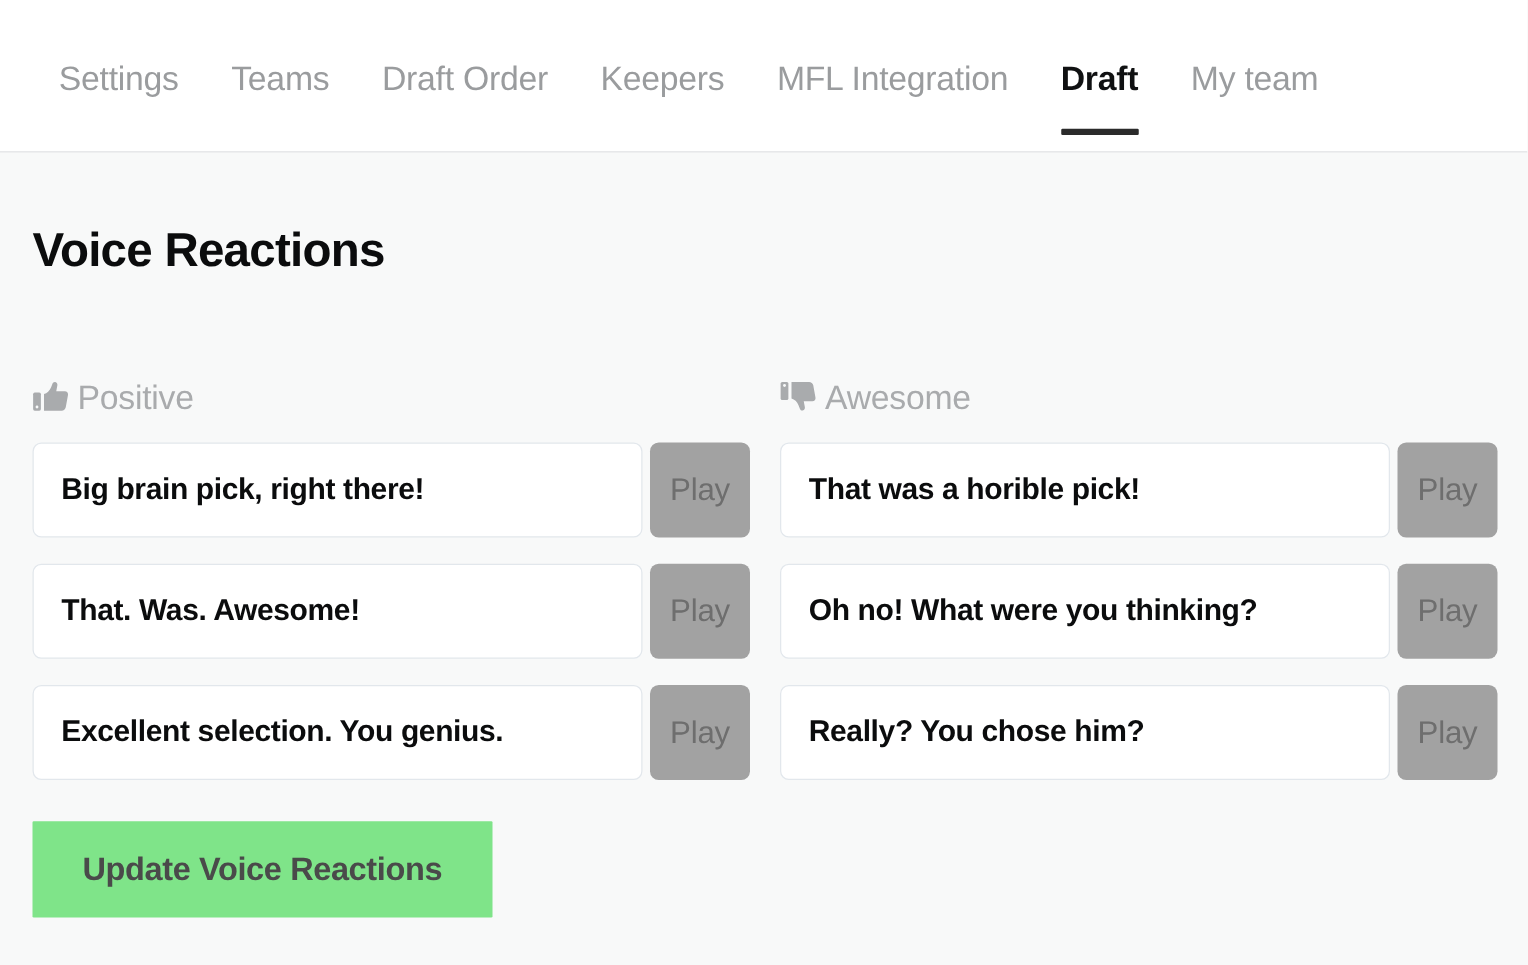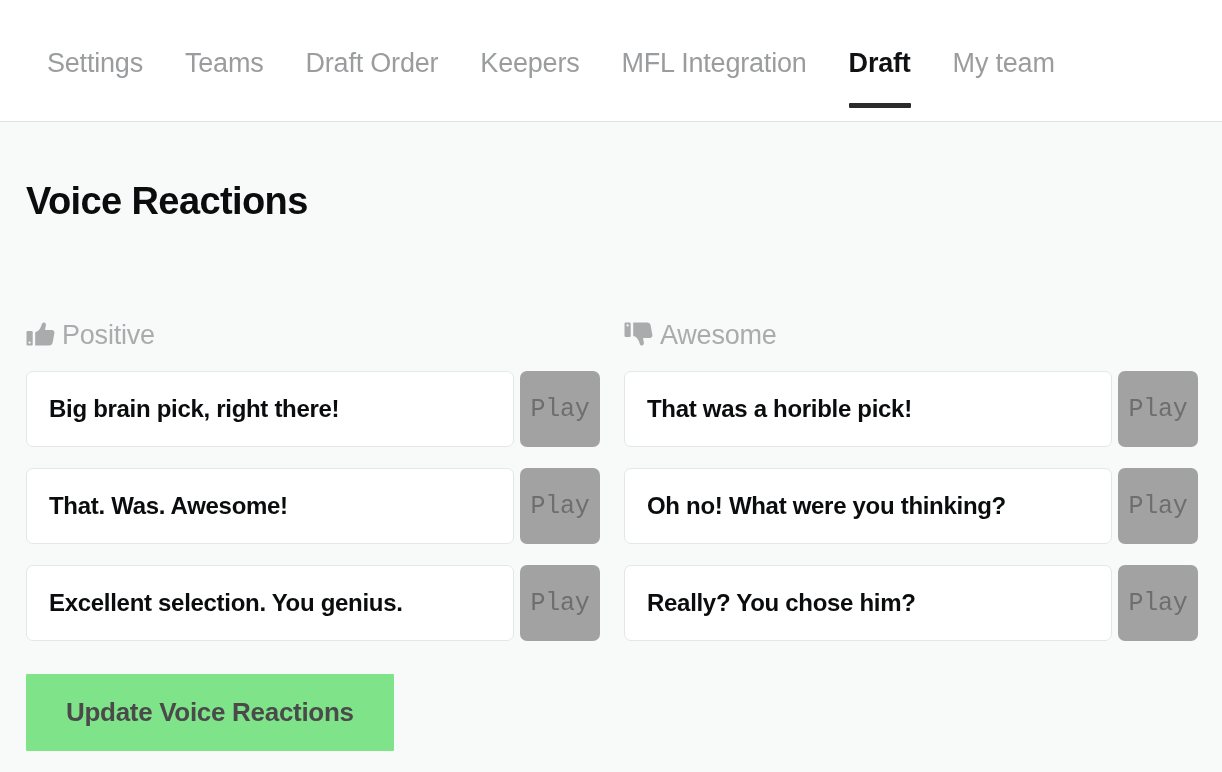--- a/index.html
+++ b/index.html
@@ -66,21 +66,21 @@
   .content {
     padding: 56px 26px 0 26px;
   }
 
   .page-title {
     font-size: 38px;
     line-height: 46px;
     font-weight: 700;
     color: #0b0c0d;
     letter-spacing: -0.6px;
-    margin-bottom: 66px;
+    margin-bottom: 49px;
   }
 
   .columns {
     display: flex;
     gap: 24px;
   }
 
   .column {
     width: 574px;
     flex: 0 0 574px;
@@ -139,21 +139,21 @@
     width: 80px;
     height: 76px;
     background: #a2a2a2;
     border: none;
     border-radius: 7px;
     color: #6e6e6e;
     font-size: 25px;
     font-weight: 400;
     letter-spacing: -0.2px;
     cursor: pointer;
-    font-family: Liberation Mono, monospace;
+    font-family: Liberation Sans, sans-serif;
     display: flex;
     align-items: center;
     justify-content: center;
   }
 
   .update-button {
     margin-top: 12px;
     height: 77px;
     padding: 0 40px;
     background: #7fe489;

